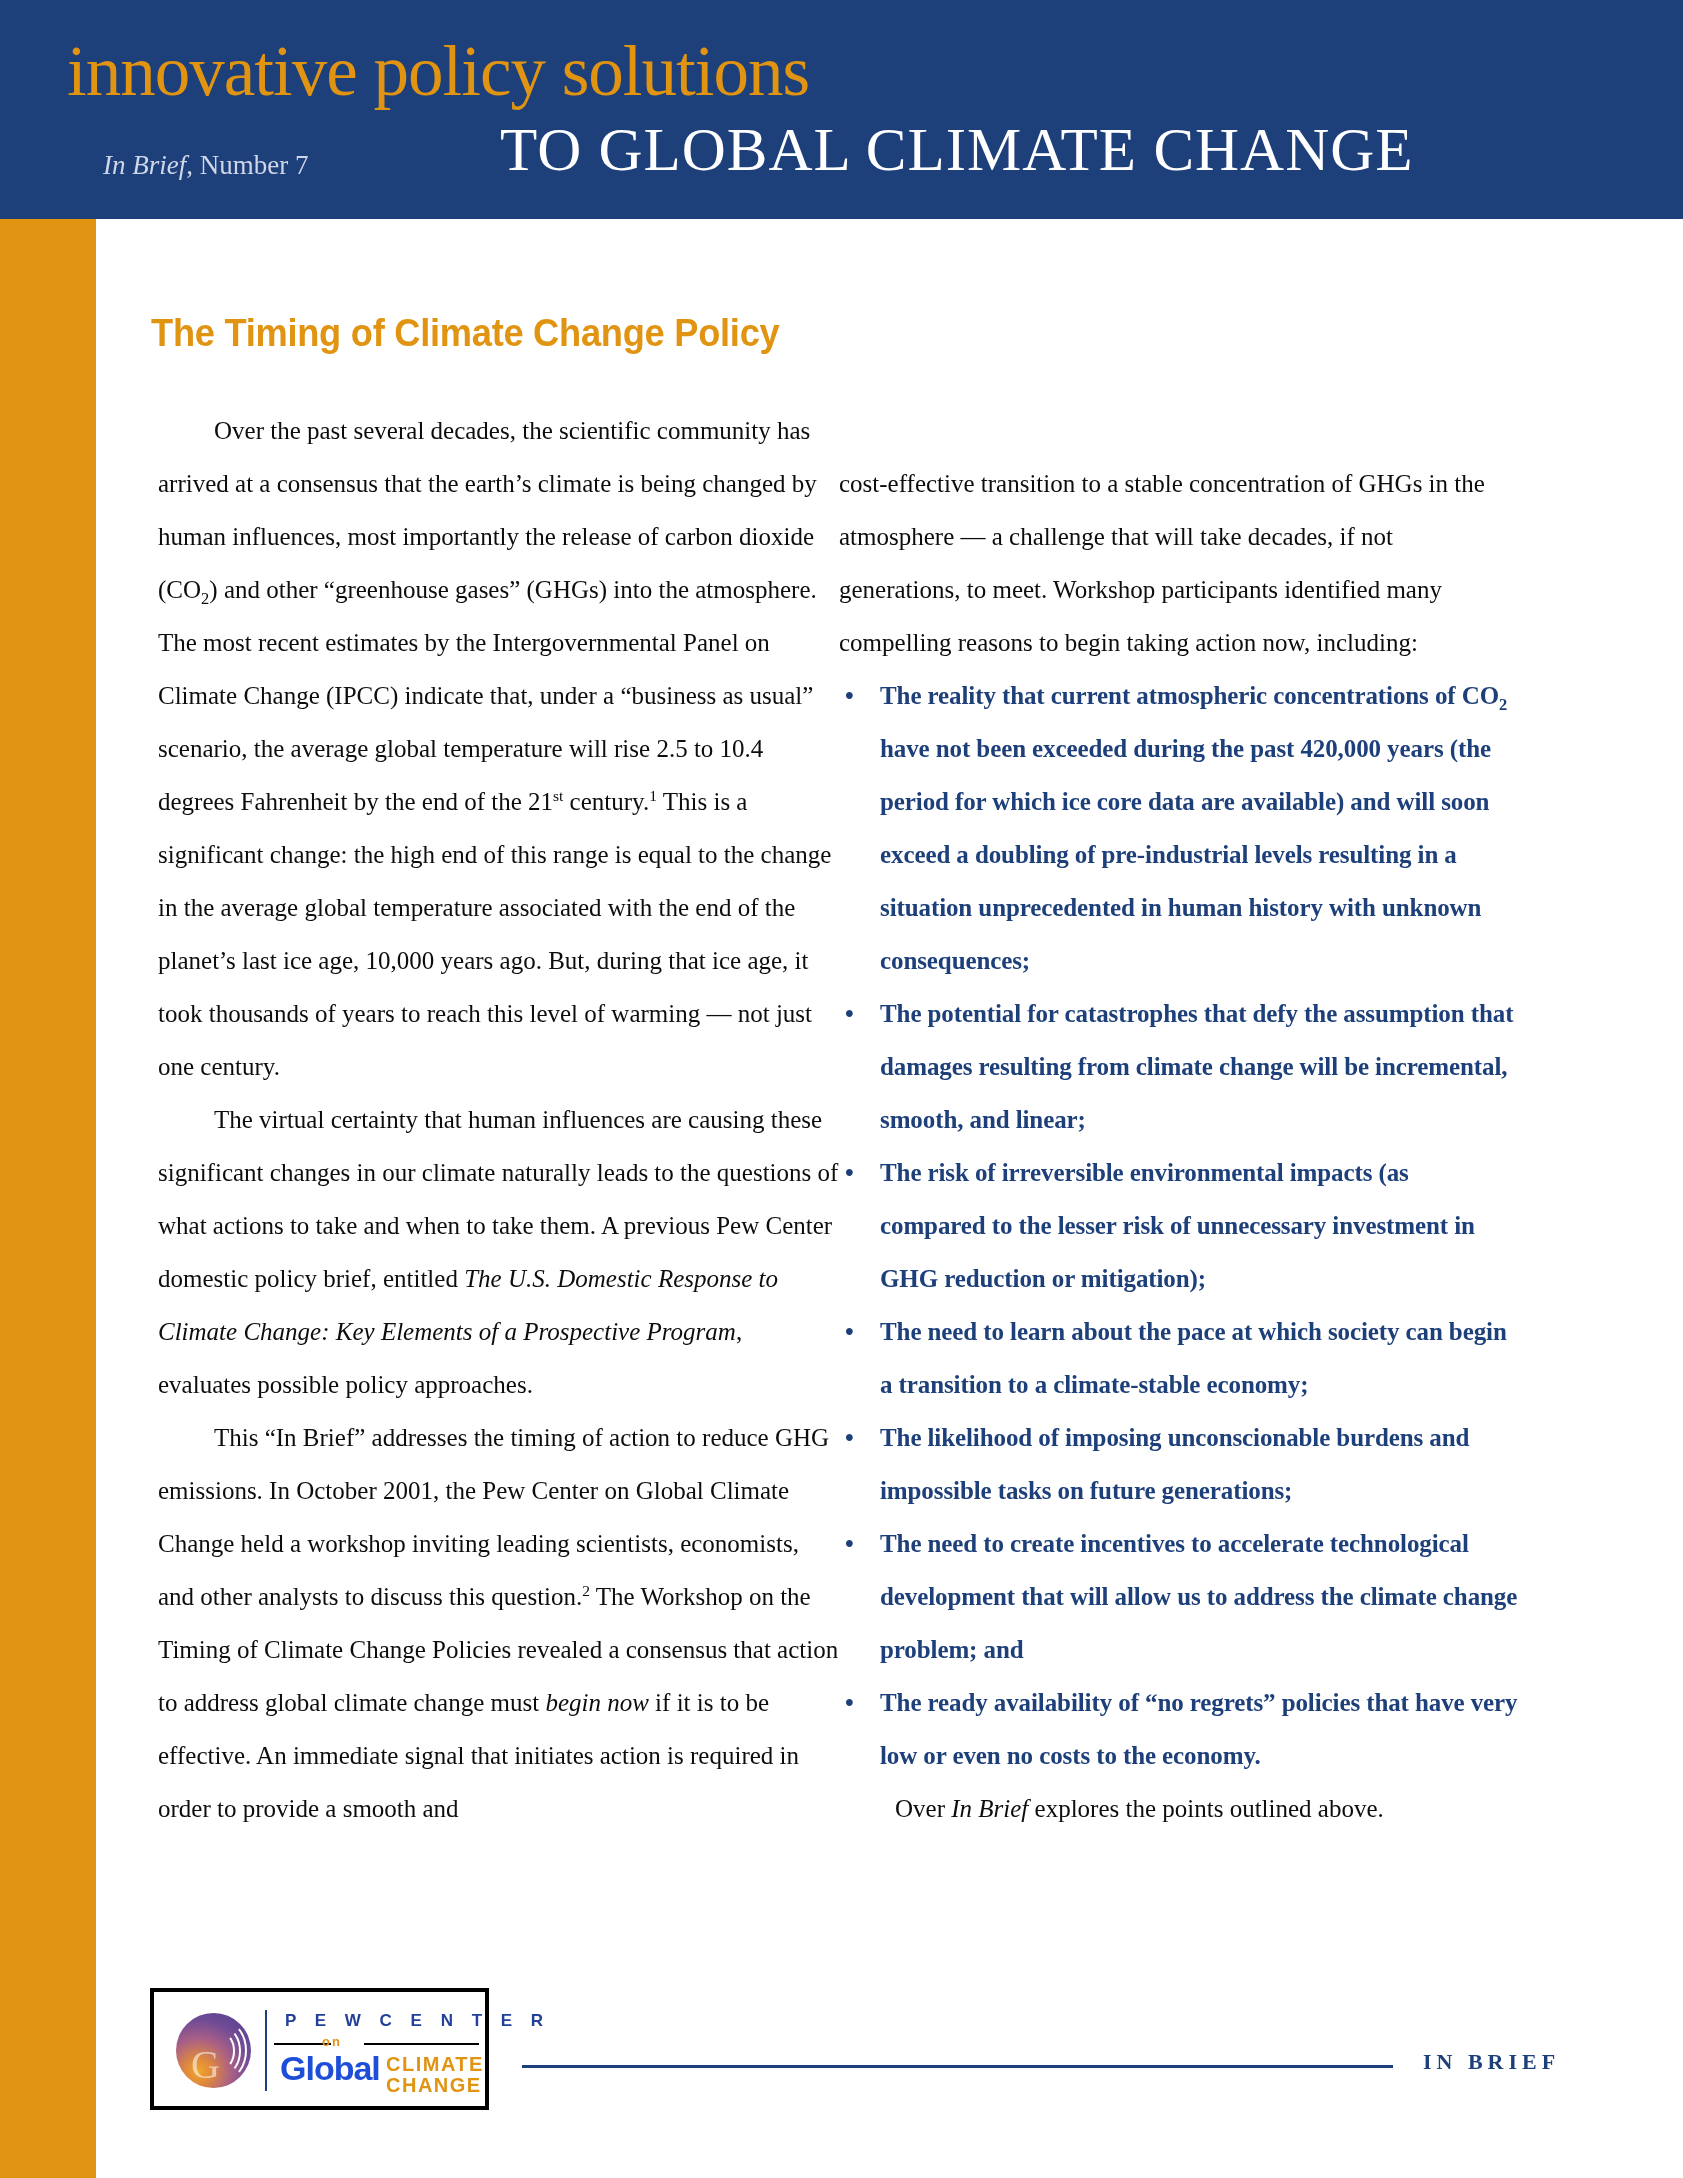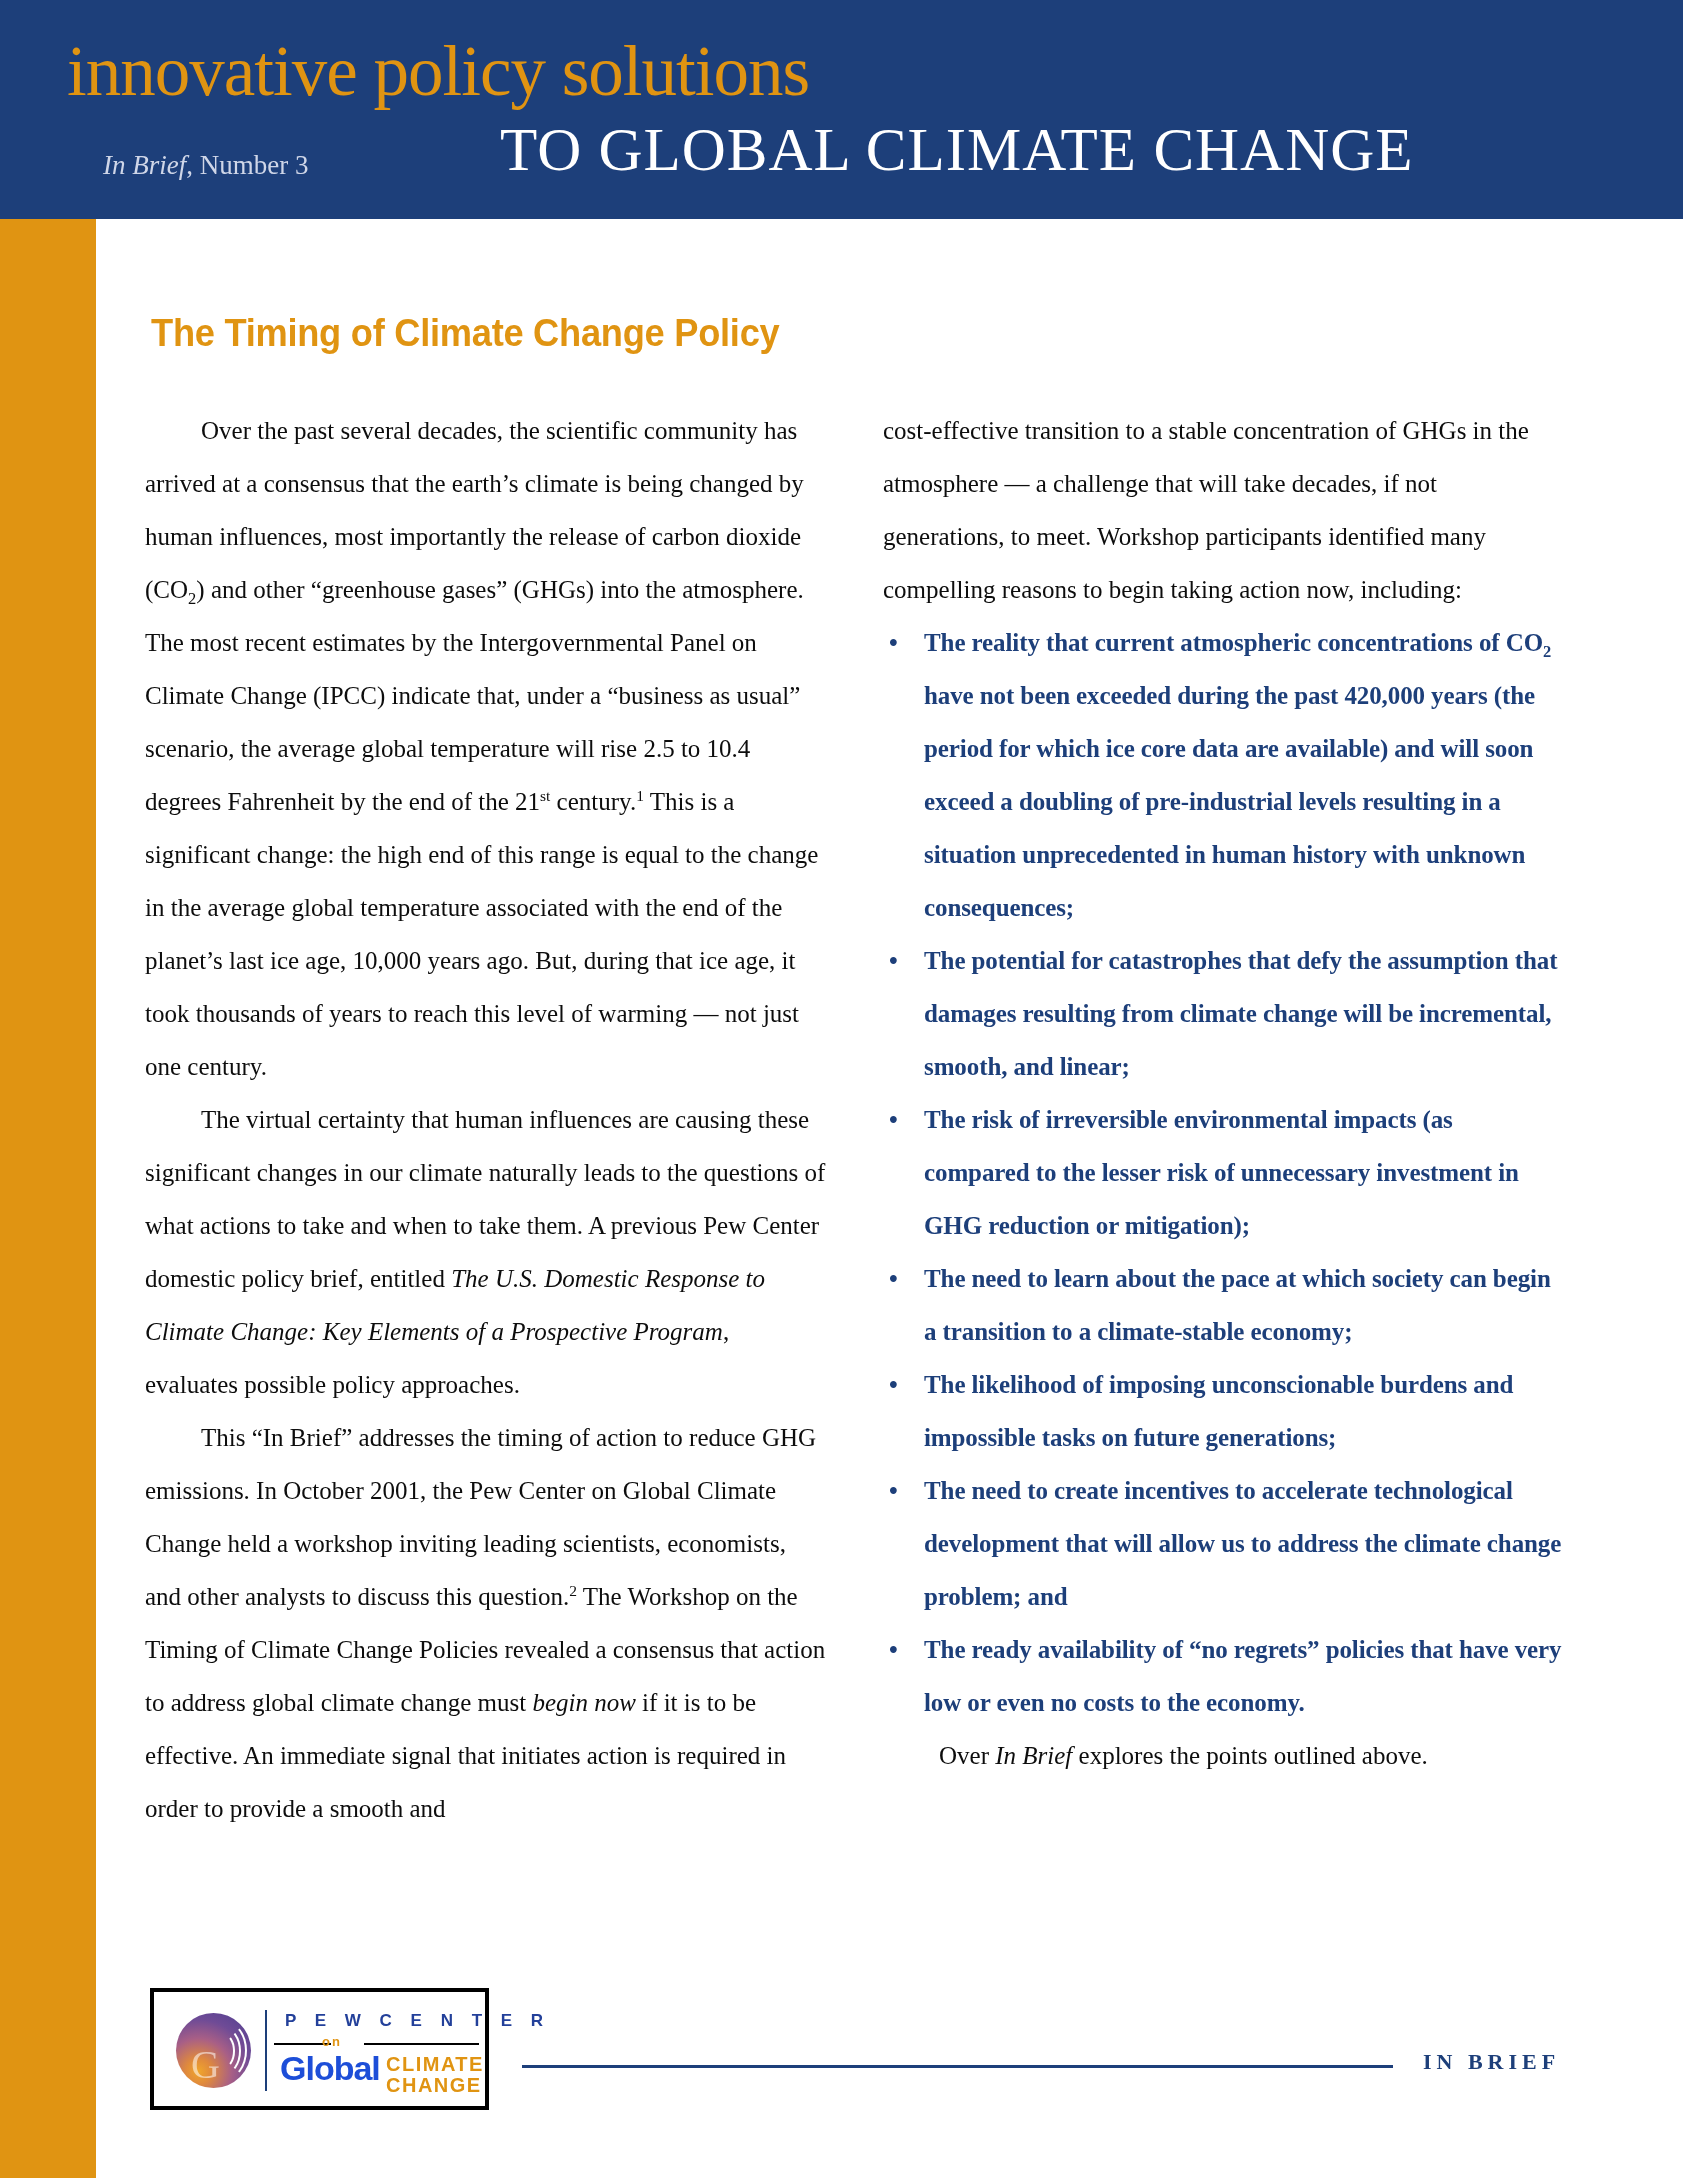--- a/index.html
+++ b/index.html
@@ -76,25 +76,25 @@
     color: #e09412;
     letter-spacing: -0.3px;
     transform: scaleX(0.93);
     transform-origin: left top;
     white-space: nowrap;
   }
 
   
   #body-columns {
     position: absolute;
-    left: 145px;
+    left: 158px;
     top: 404px;
     width: 1420px;
     display: flex;
-    gap: 57px;
+    align-items: flex-end;
   }
   .column { width: 681px; }
 
   .para {
     font-size: 25px;
     line-height: 53px;
     color: #0d0d0d;
     text-align: left;
     margin: 0 0 0 0;
   }
@@ -271,21 +271,21 @@
     color: #1d3f7a;
     white-space: nowrap;
   }
 </style>
 </head>
 <body>
 
 <div id="header-banner">
   <div id="masthead-line2">TO GLOBAL CLIMATE CHANGE</div>
   <div id="masthead-line1">innovative policy solutions</div>
-  <div id="issue-label"><span class="it">In Brief</span><span>, Number 3</span></div>
+  <div id="issue-label"><span class="it">In Brief</span><span>, Number 7</span></div>
 </div>
 
 <div id="left-accent-bar"></div>
 
 <h1 id="page-title">The Timing of Climate Change Policy</h1>
 
 <div id="body-columns">
 
   <div class="column">
 

